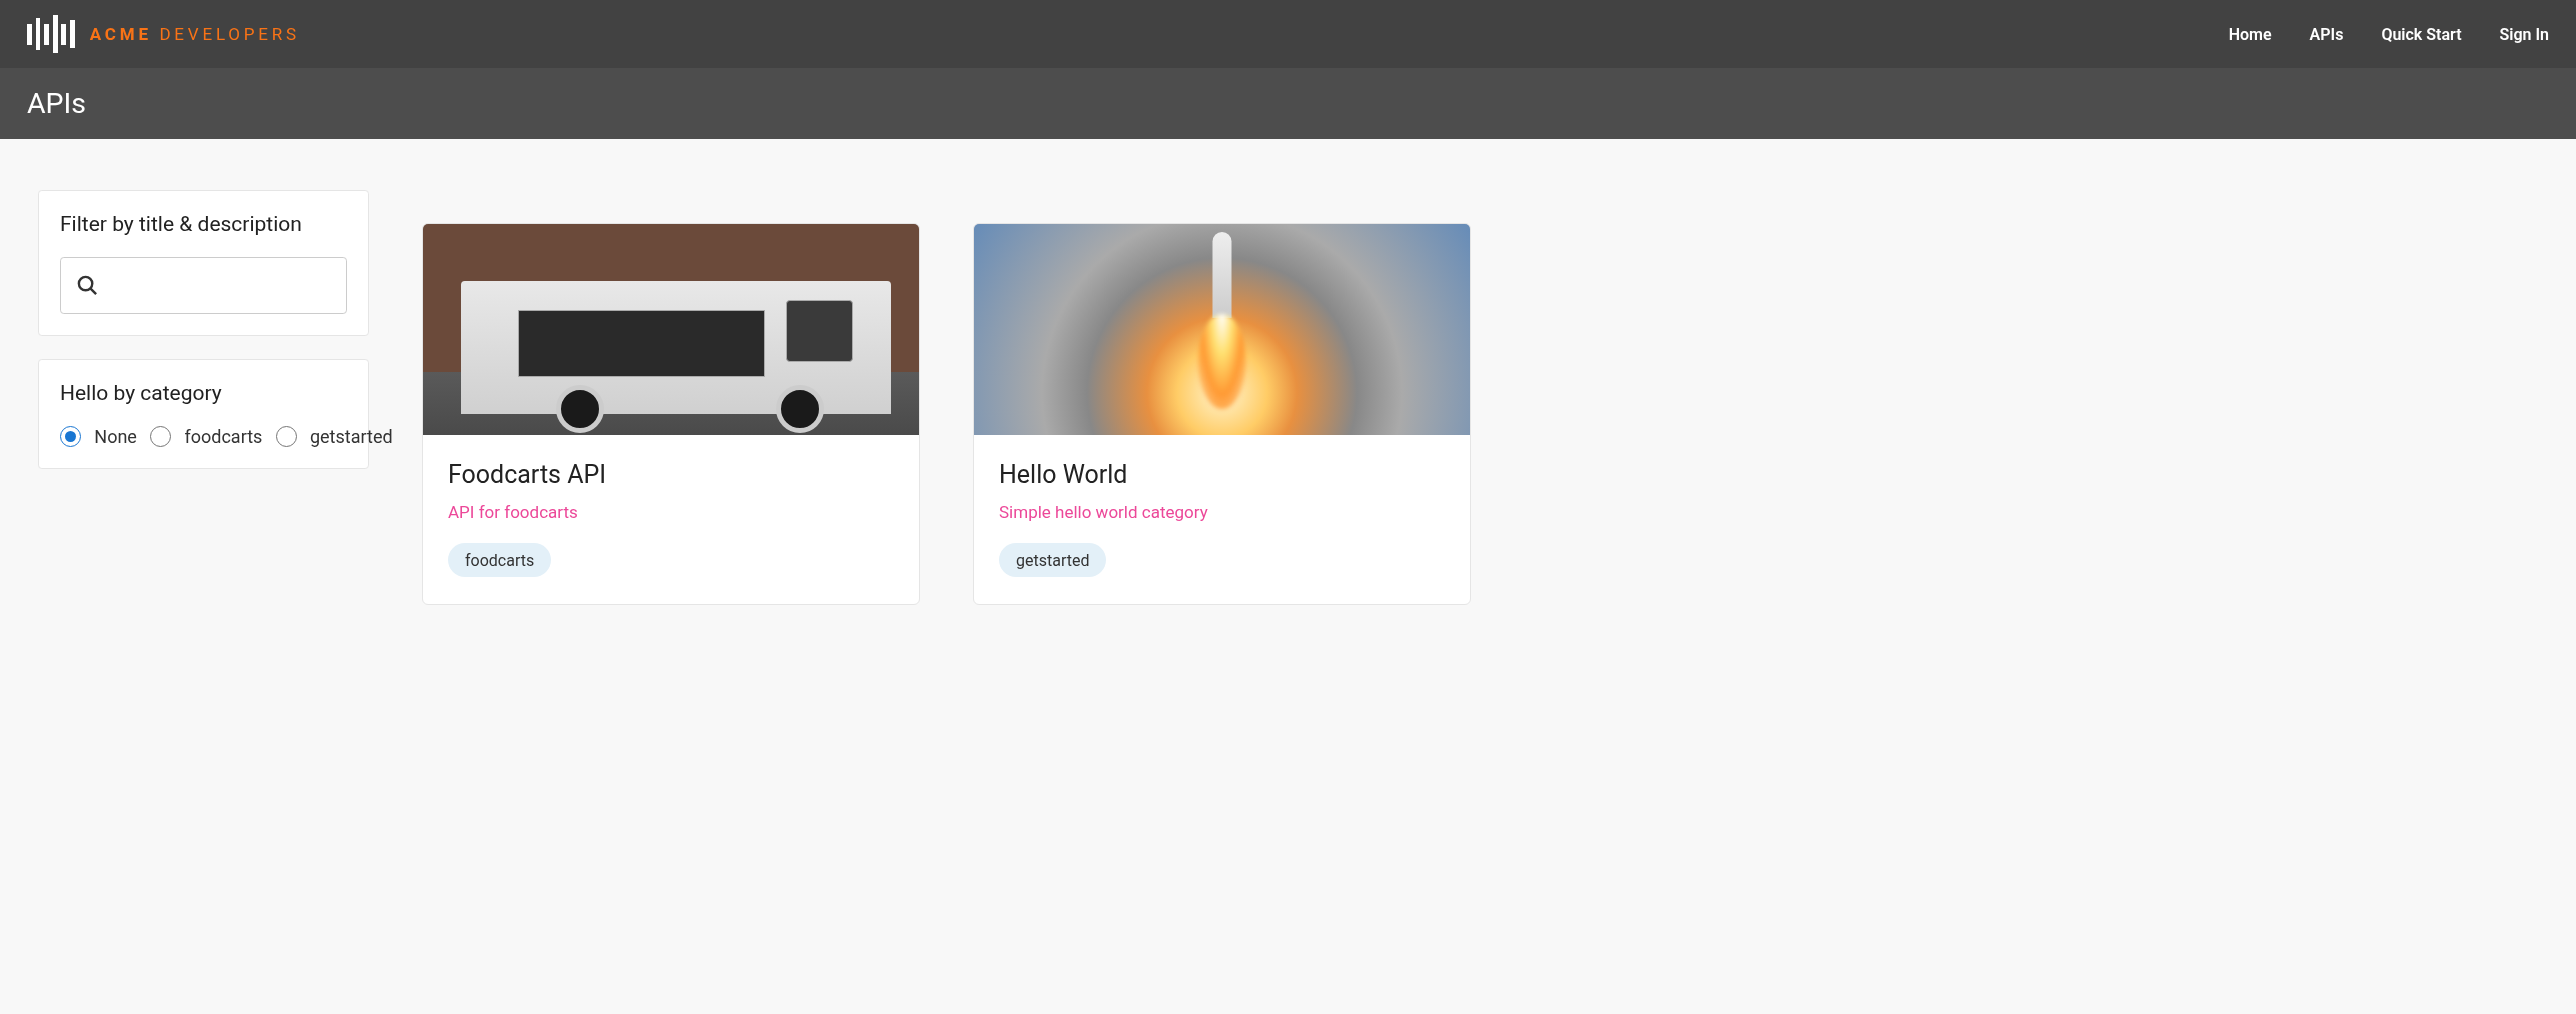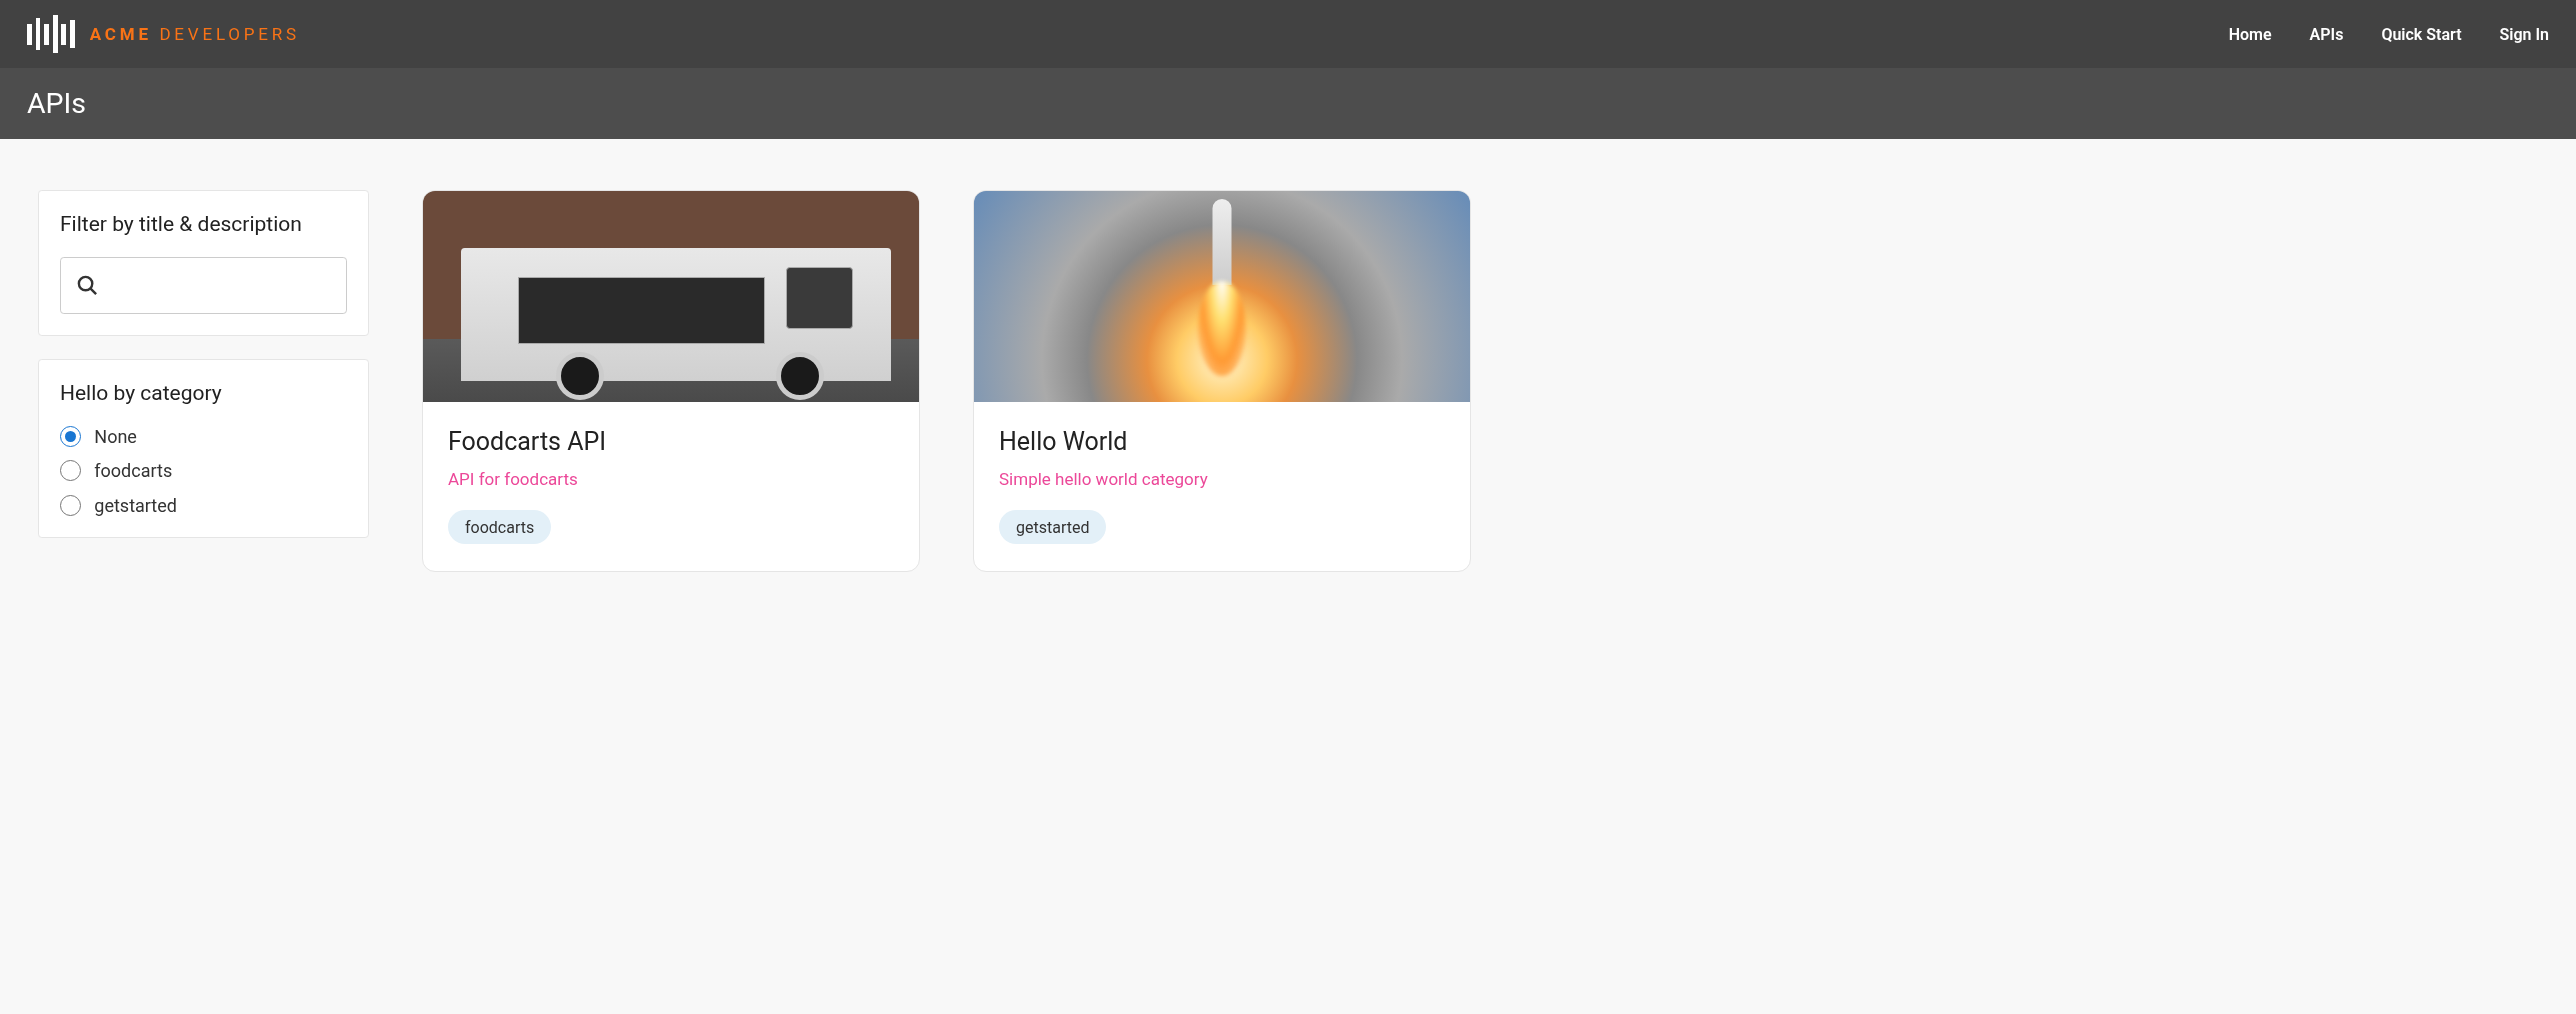--- a/index.html
+++ b/index.html
@@ -113,21 +113,20 @@
     }
     .search-box input {
       border: none;
       outline: none;
       font-size: 15px;
       flex: 1;
       background: transparent;
     }
     .radio-group {
       display: flex;
-      flex-direction: column;
       gap: 13.3px;
     }
     .radio-item {
       display: flex;
       align-items: center;
       gap: 13.3px;
       cursor: pointer;
     }
     .radio-circle {
       width: 21px;
@@ -155,25 +154,26 @@
     }
     .cards {
       display: flex;
       gap: 53px;
       flex: 1;
     }
     .card {
       width: 498px;
       background: #fff;
       border: 1px solid #e5e5e5;
-      border-radius: 13px;
+      border-radius: 6px;
       overflow: hidden;
       display: flex;
       flex-direction: column;
       cursor: pointer;
+      margin-top: 33px;
     }
     .card-image {
       height: 211px;
       background: #ddd;
       position: relative;
       overflow: hidden;
     }
     .truck-scene {
       width: 100%;
       height: 100%;

